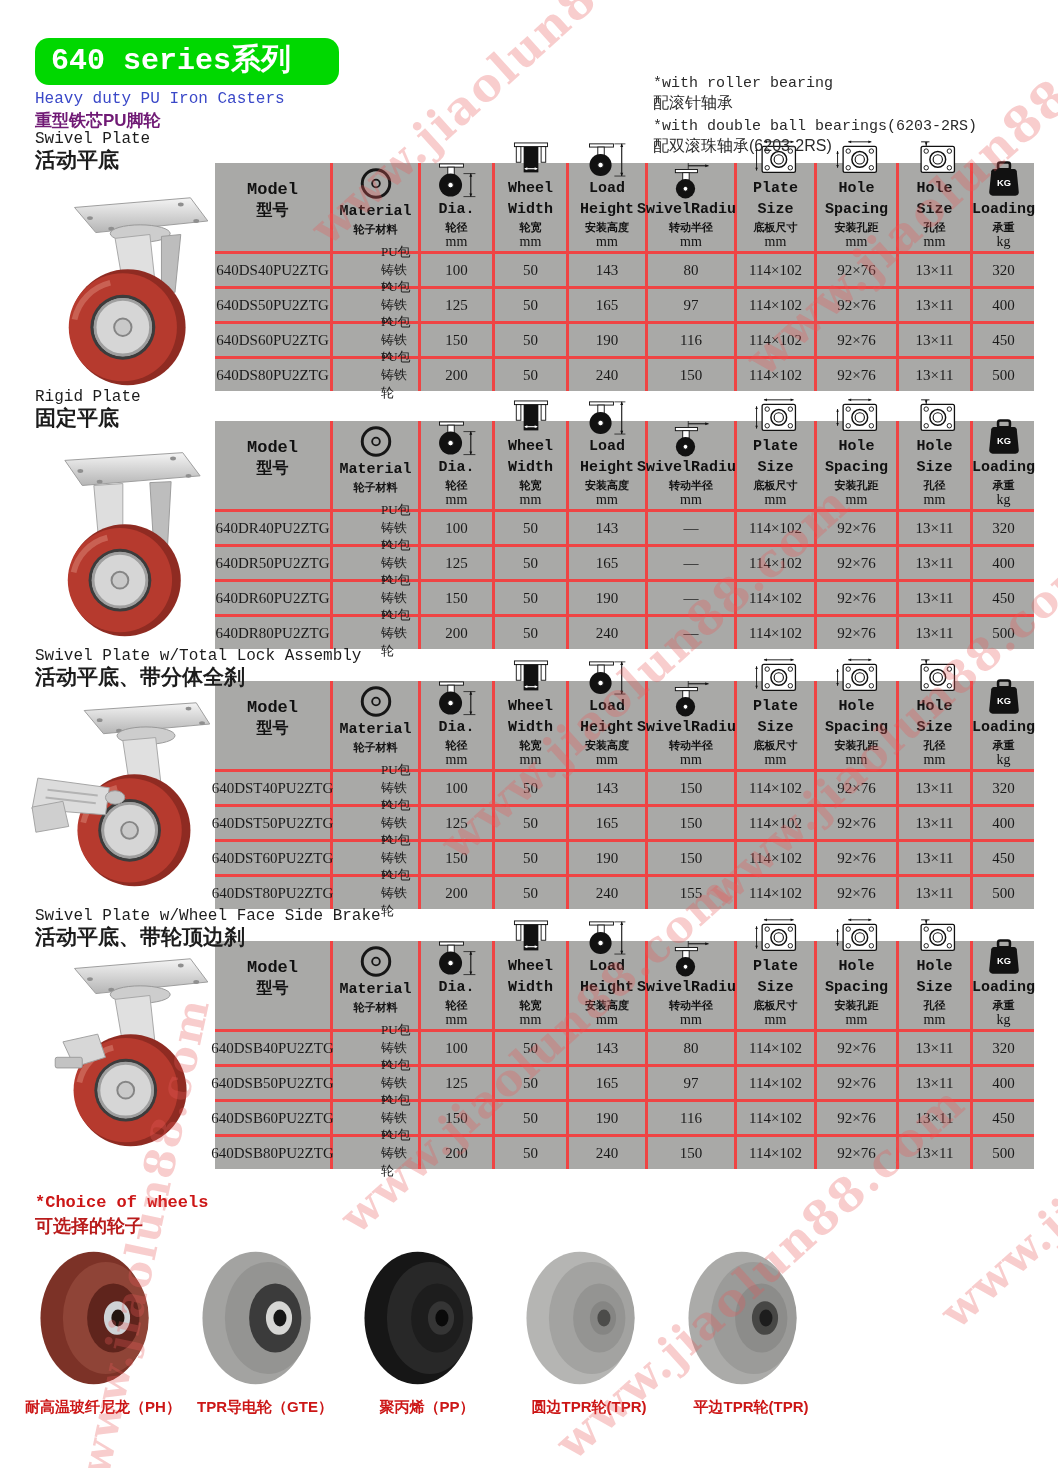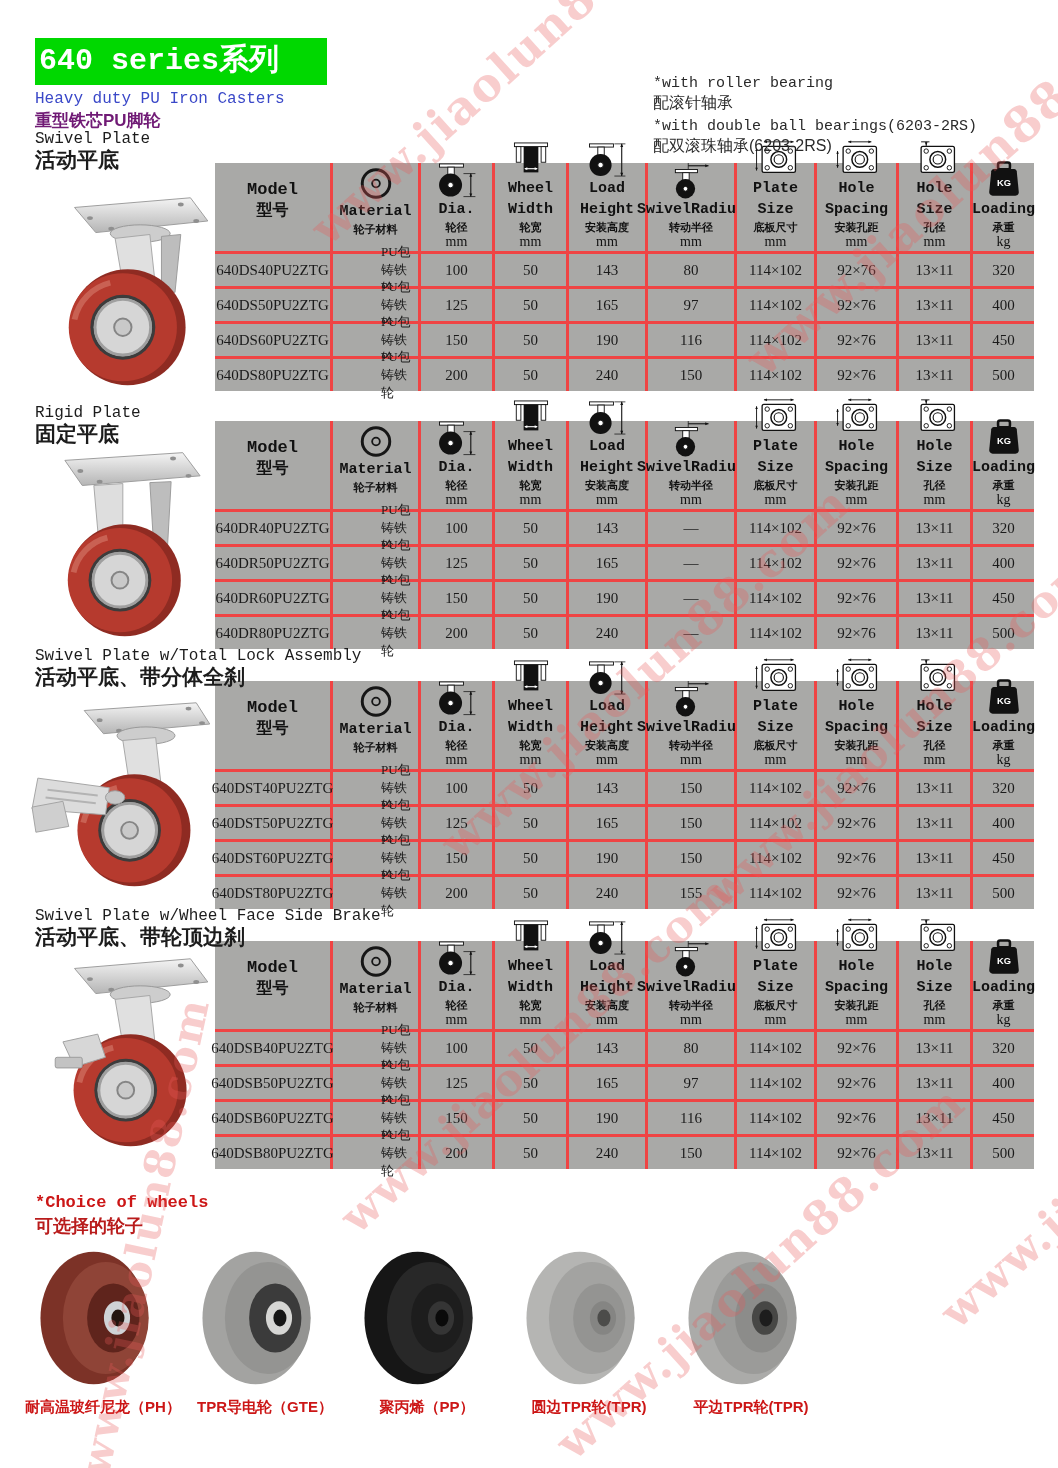--- a/index.html
+++ b/index.html
@@ -15,39 +15,39 @@
   .w2{left:430px;top:830px;font-size:46px;transform:rotate(-42deg);}
   .w3{left:695px;top:880px;font-size:44px;transform:rotate(-42deg);}
   .w4{left:330px;top:1205px;font-size:44px;transform:rotate(-42deg);}
   .w5{left:545px;top:1430px;font-size:46px;transform:rotate(-42deg);}
   .w6{left:70px;top:1470px;font-size:42px;transform:rotate(-78deg);}
   .w7{left:930px;top:1300px;font-size:44px;transform:rotate(-42deg);}
 
   
   .series-badge{position:absolute;left:35px;top:38px;width:288px;height:47px;background:#00d800;
       color:#ffffff;font-family:"Liberation Mono",monospace;font-weight:700;font-size:30px;
-      line-height:47px;padding-left:4px;z-index:2;}
+      line-height:47px;padding-left:16px;z-index:2;border-radius:14px;}
   .sub-en{position:absolute;left:35px;top:90px;color:#3a48c8;font-family:"Liberation Mono",monospace;
       font-weight:400;font-size:16px;z-index:2;}
   .sub-zh{position:absolute;left:35px;top:109px;color:#701a75;font-weight:700;font-size:17px;z-index:2;}
   .notes{position:absolute;left:653px;top:74px;z-index:2;}
   .note-en{font-family:"Liberation Mono",monospace;font-size:15px;color:#2a2a2a;line-height:19px;}
   .note-zh{font-size:16px;color:#2a2a2a;line-height:20px;}
   .gap{height:4px;}
 
   
   .sec-title{position:absolute;left:35px;z-index:2;}
   .sec-title-en{font-family:"Liberation Mono",monospace;font-size:16px;color:#1c1c1c;line-height:20px;}
   .sec-title-zh{font-size:21px;font-weight:700;color:#1c1c1c;line-height:22px;}
   .caster{position:absolute;left:26px;width:186px;height:200px;z-index:1;}
   .spec-table{position:absolute;left:215px;display:grid;z-index:1;
       grid-template-columns:115px 85px 71px 71px 76px 86px 77px 79px 71px 61px;
       gap:3px;background:#ef4444;}
   .s0 .sec-title{top:129px;} .s0 .spec-table{top:163px;} .s0 .caster{top:192px;}
-  .s1 .sec-title{top:387px;margin-top:16px;} .s1 .spec-table{top:421px;} .s1 .caster{top:443px;}
+  .s1 .sec-title{top:387px;} .s1 .spec-table{top:421px;} .s1 .caster{top:443px;}
   .s2 .sec-title{top:646px;} .s2 .spec-table{top:681px;} .s2 .caster{top:697px;}
   .s3 .sec-title{top:906px;} .s3 .spec-table{top:941px;} .s3 .caster{top:953px;}
 
   .hcell{background:#a9a9a7;height:88px;display:flex;flex-direction:column;align-items:center;
       justify-content:flex-end;padding:3px 1px 2px 1px;box-sizing:border-box;text-align:center;}
   .hcell.model{justify-content:center;}
   .hicon{flex:1;display:flex;align-items:center;justify-content:center;}
   .hen{font-family:"Liberation Mono",monospace;font-weight:700;font-size:15px;line-height:21px;color:#111;}
   .hcell.model .hen{font-size:17px;line-height:20px;font-weight:700;}
   .hzh{font-size:11px;font-weight:700;line-height:14px;color:#111;}

